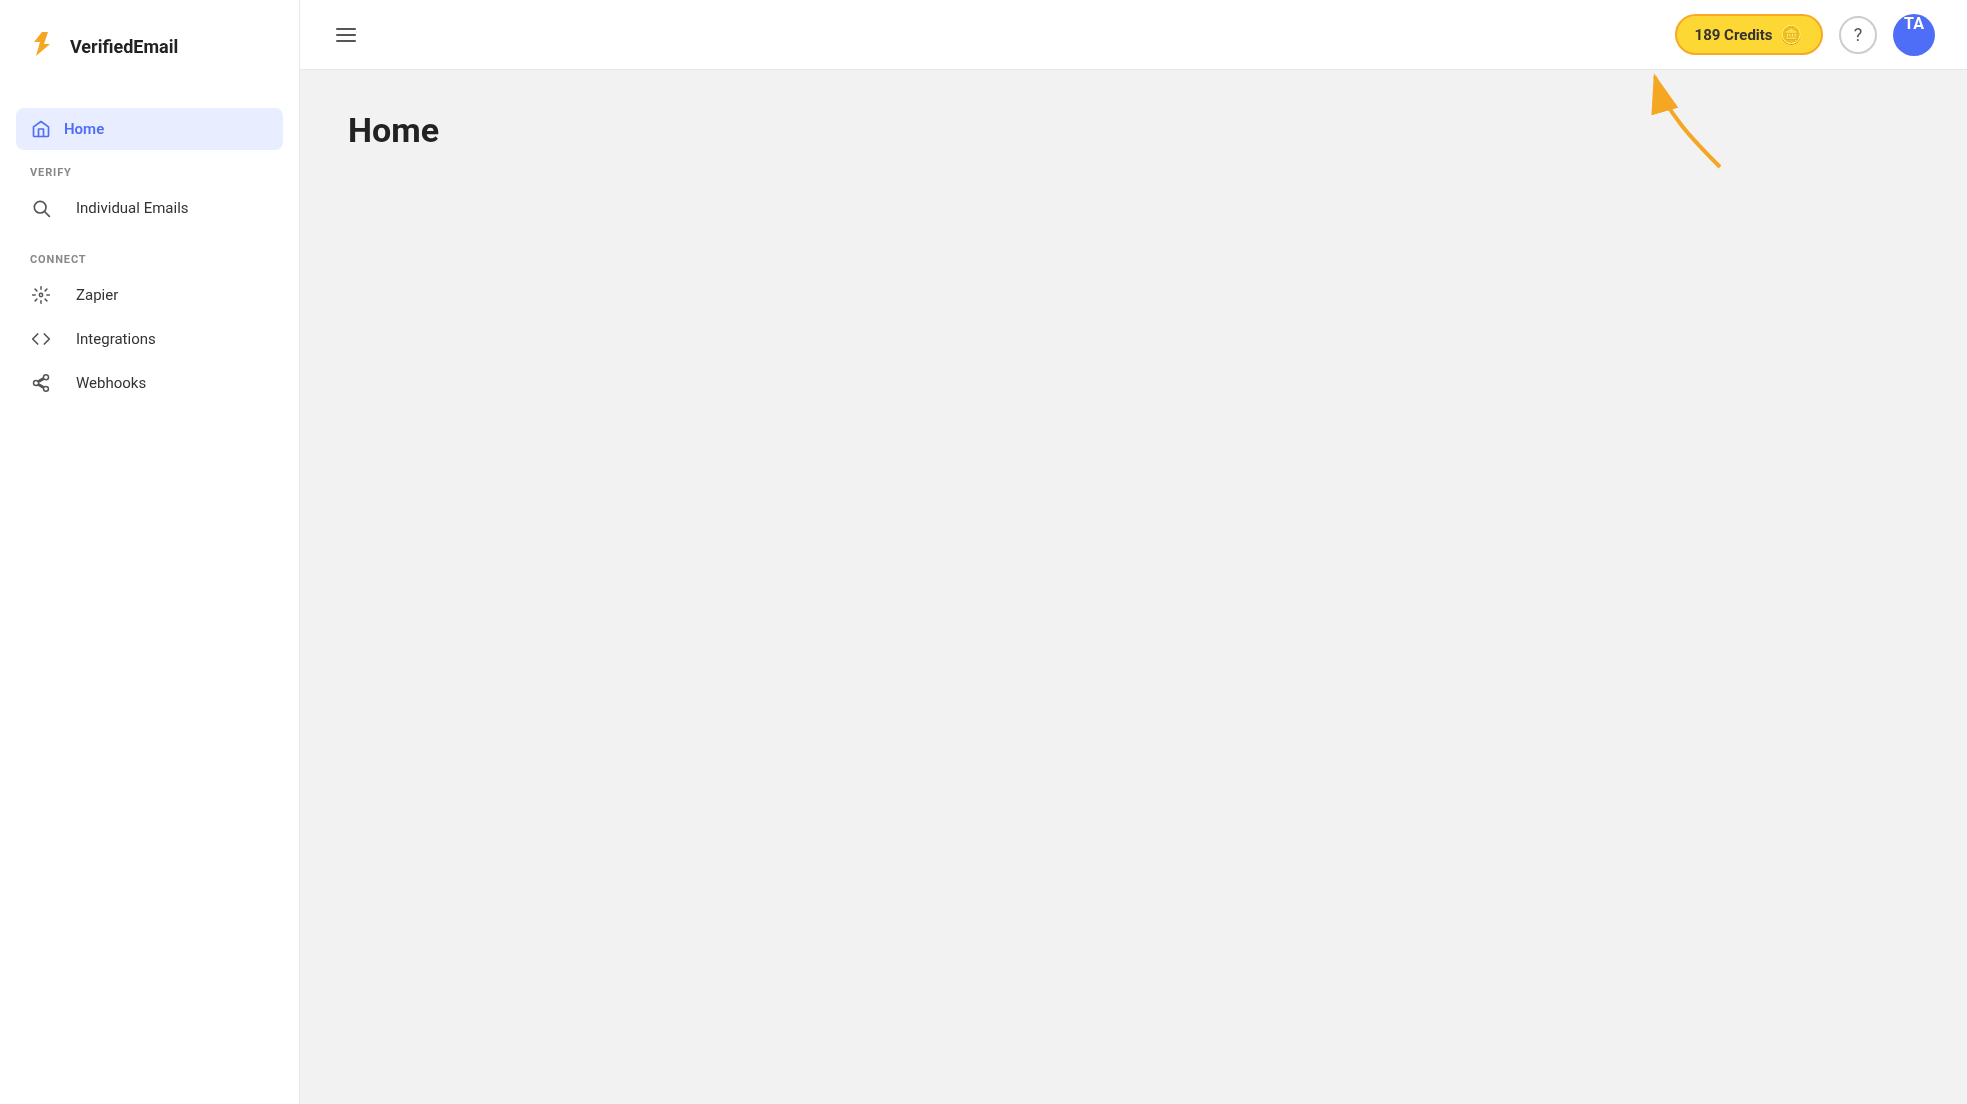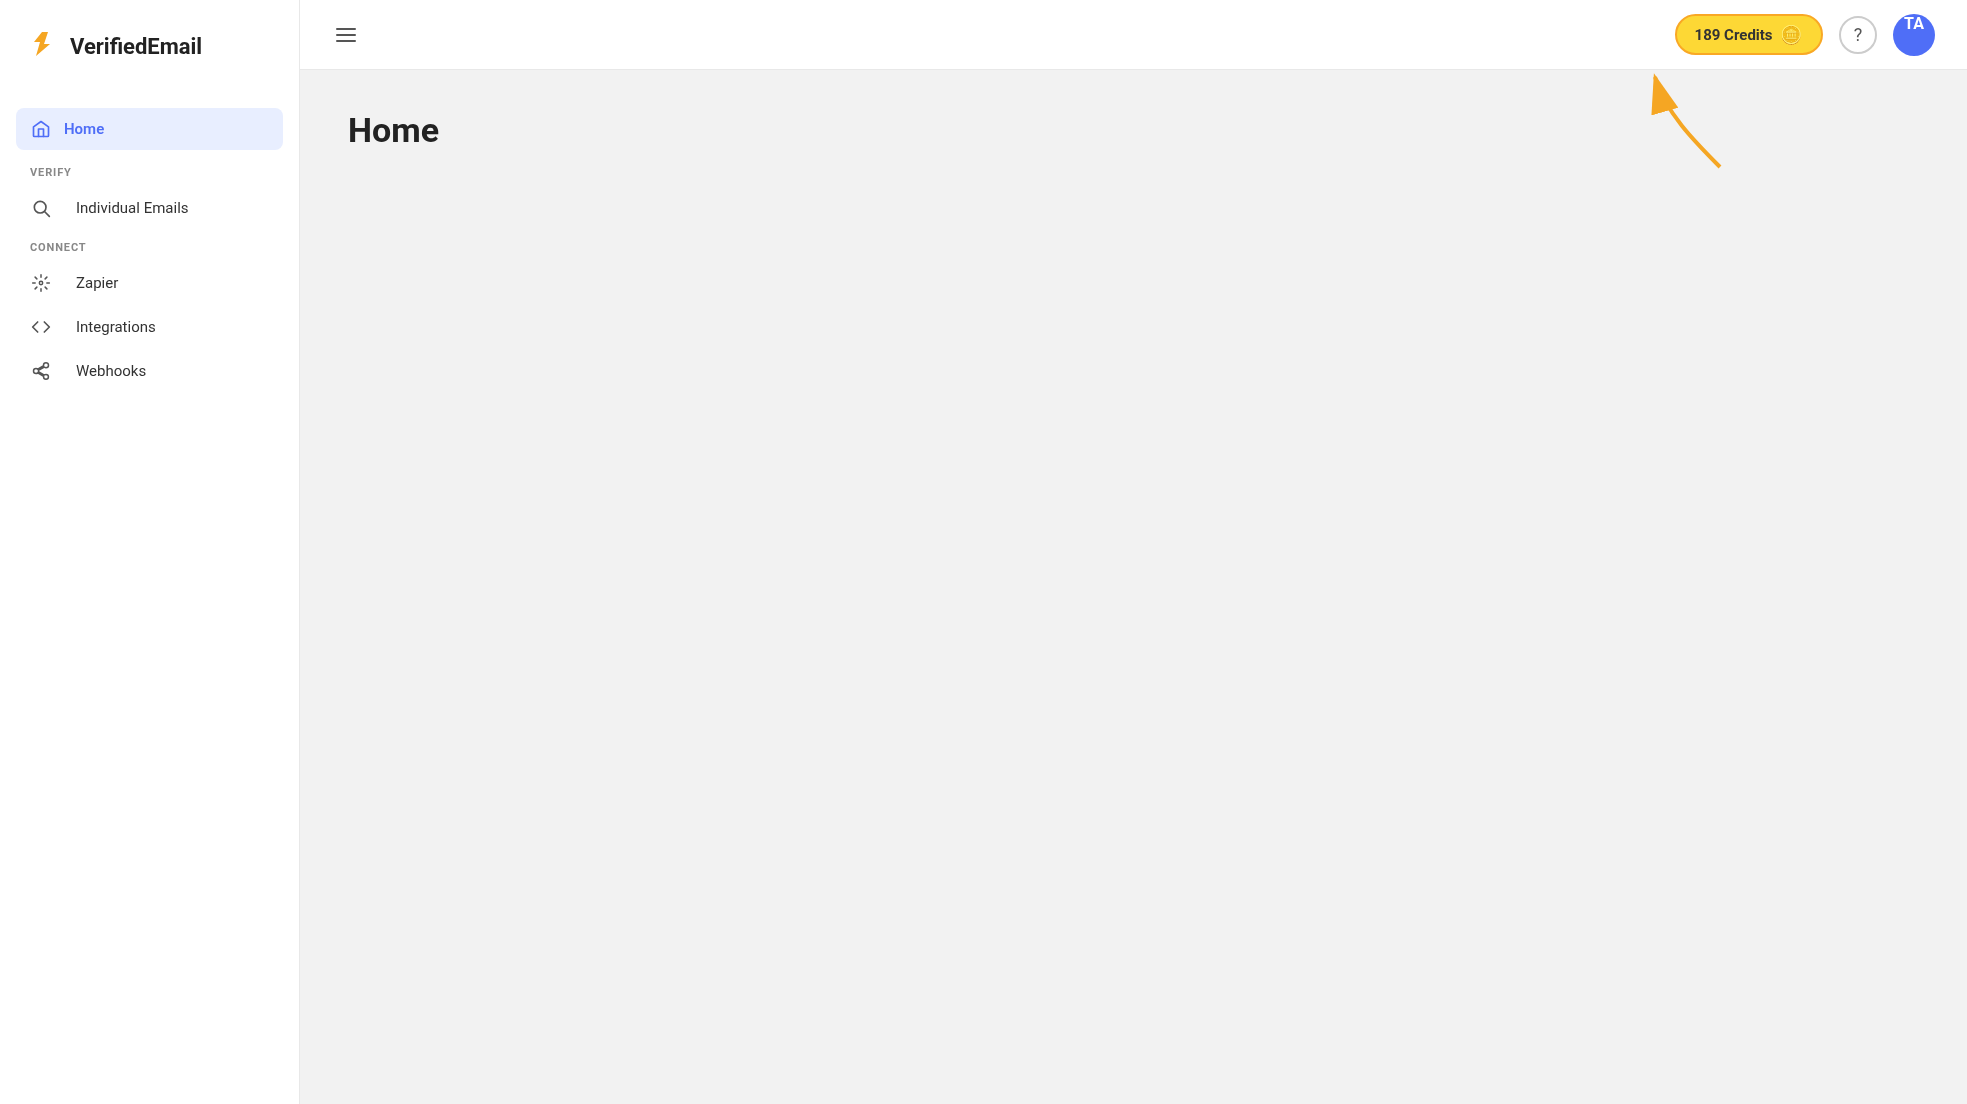--- a/index.html
+++ b/index.html
@@ -21,21 +21,21 @@
       gap: 10px;
       padding: 28px 24px;
       border-bottom: none;
     }
     .logo-icon {
       width: 36px;
       height: 36px;
       color: #f5a623;
     }
     .logo-text {
-      font-size: 22px;
+      font-size: 18px;
       font-weight: 700;
       color: #222;
     }
     .sidebar-nav {
       padding: 16px 16px;
       flex: 1;
     }
     .nav-item-home {
       display: flex;
       align-items: center;
@@ -274,21 +274,21 @@
       <span class="nav-icon">
         <svg width="20" height="20" viewBox="0 0 24 24" fill="none" stroke="#555" stroke-width="2" stroke-linecap="round" stroke-linejoin="round">
           <circle cx="11" cy="11" r="7"></circle>
           <line x1="16.5" y1="16.5" x2="22" y2="22"></line>
         </svg>
       </span>
       <span class="nav-label">Individual Emails</span>
     </div>
 
 
-    <div class="nav-section-label" style="margin-top: 12px;">CONNECT</div>
+    <div class="nav-section-label" style="margin-top: 24px;">CONNECT</div>
 
     <div class="nav-item">
       <span class="nav-icon">
         <svg width="20" height="20" viewBox="0 0 24 24" fill="none" stroke="#555" stroke-width="1.8" stroke-linecap="round" stroke-linejoin="round">
           <circle cx="12" cy="12" r="2"></circle>
           <path d="M12 2 L12 5M12 19 L12 22M2 12 L5 12M19 12 L22 12M4.93 4.93 L7.05 7.05M16.95 16.95 L19.07 19.07M4.93 19.07 L7.05 16.95M16.95 7.05 L19.07 4.93"></path>
         </svg>
       </span>
       <span class="nav-label">Zapier</span>
     </div>

